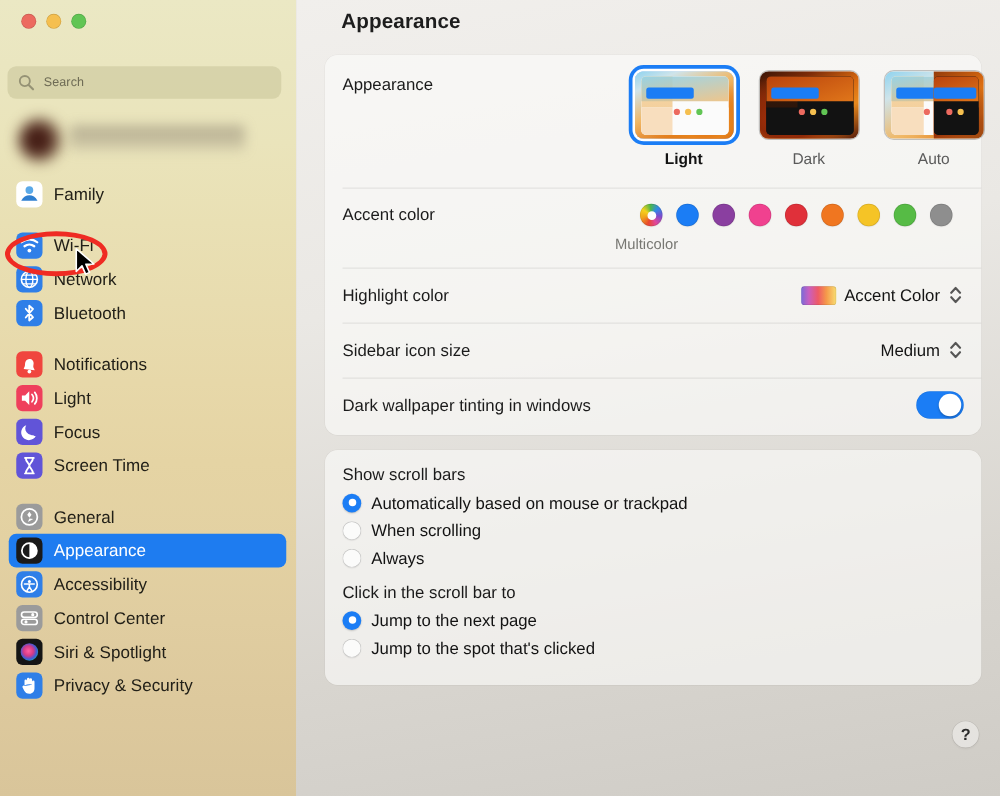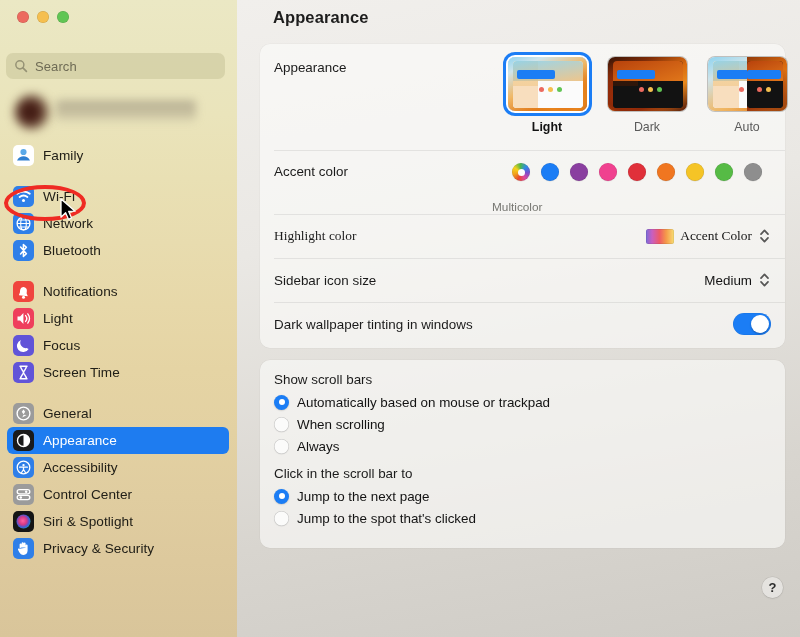--- a/index.html
+++ b/index.html
@@ -46,21 +46,21 @@
 
   #search-field {
     position: absolute; left: 6px; top: 53px;
     width: 219px; height: 26px;
     border-radius: 7px;
     background: rgba(172,168,124,0.30);
     display: flex; align-items: center;
     padding: 0 8px;
   }
   #search-field .mag { width: 14px; height: 14px; flex: 0 0 14px; margin-right: 7px; opacity: .62; }
-  #search-text { font-size: 13px; color: #6e6b55; letter-spacing: .1px; }
+  #search-text { font-size: 10px; color: #6e6b55; letter-spacing: .1px; }
 
   
   #account-row {
     position: absolute; left: 6px; top: 92px;
     width: 200px; height: 42px;
   }
   #account-avatar {
     position: absolute; left: 8px; top: 2px;
     width: 36px; height: 36px; border-radius: 50%;
     background: radial-gradient(circle at 45% 50%, #3b1810 0%, #4a2018 35%, rgba(90,60,40,.45) 70%, rgba(150,130,100,0) 100%);
@@ -183,26 +183,26 @@
     box-shadow: inset 0 0 0 0.5px rgba(0,0,0,.13), 0 0.5px 1px rgba(0,0,0,.12); }
   .swatch.multi {
     background: conic-gradient(from 200deg, #e8472e, #f0a11c, #f5d21c, #4db84a, #2f8ae8, #7a4ccd, #e0479c, #e8472e);
     position: relative;
   }
   .swatch.multi::after {
     content: ""; position: absolute; left: 5.5px; top: 5.5px;
     width: 7px; height: 7px; border-radius: 50%; background: #fdfdfd;
   }
   #multicolor-label {
-    position: absolute; left: 232px; top: 50px;
+    position: absolute; left: 232px; top: 38px;
     font-size: 11.8px; color: #777772;
   }
 
   
-  #row-highlight { height: 44px; justify-content: space-between; font-family: Liberation Serif, serif; }
+  #row-highlight { height: 44px; justify-content: space-between; }
   .popup { display: flex; align-items: center; gap: 6px; }
   #highlight-swatch {
     width: 28px; height: 15px; border-radius: 2.5px;
     background: linear-gradient(90deg, #7a6bd8 0%, #c95fc0 22%, #ee5a66 48%, #f59a4a 72%, #f8dd72 100%);
     box-shadow: inset 0 0 0 0.5px rgba(0,0,0,.14);
   }
   .popup-value { font-size: 13.4px; color: #141414; }
   .stepper { width: 13px; height: 20px; position: relative; opacity: .72; }
 
   #row-sidebar-size { height: 44px; justify-content: space-between; }

